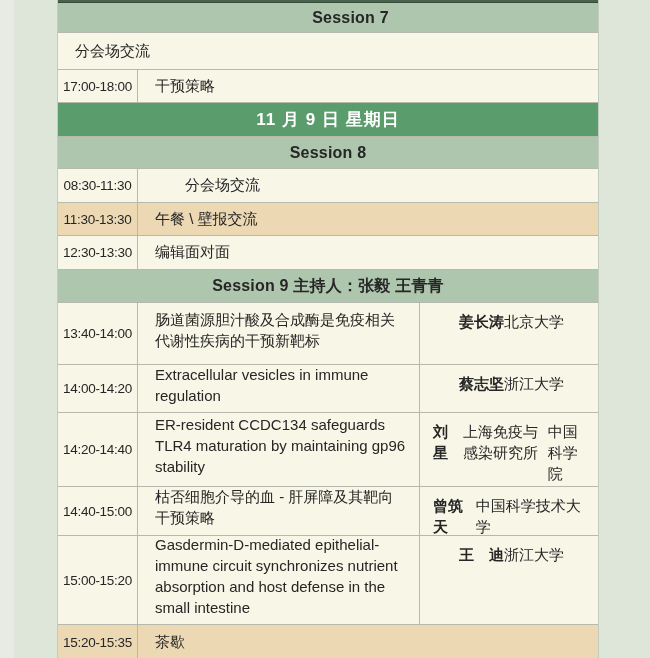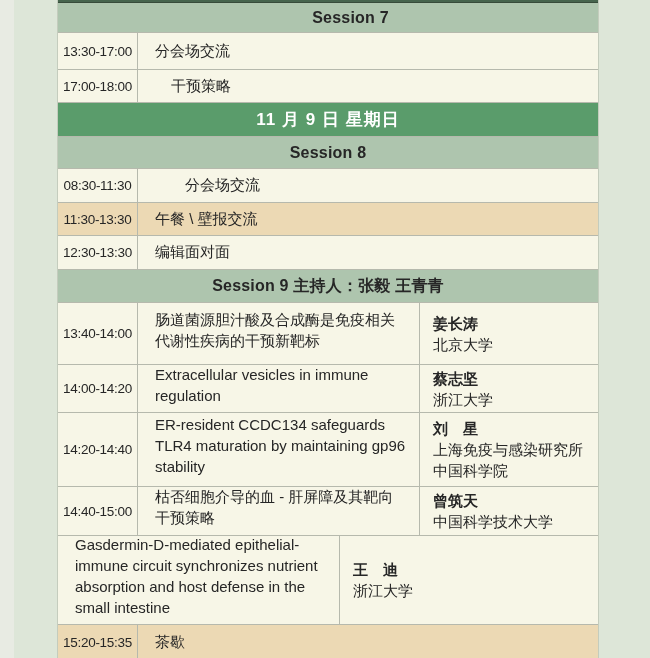--- a/index.html
+++ b/index.html
@@ -87,45 +87,44 @@
     box-sizing: border-box;
     border-right: 1px solid var(--border, #b6b9ad);
     padding: 0 10px 8px 17px;
     font-size: 15px;
     line-height: 21px;
     white-space: pre-line;
   }
   .cell-speaker {
     flex: 1;
     display: flex;
-    flex-direction: column;
+    flex-direction: row;
     justify-content: center;
     padding: 8px 8px 8px 13px;
     font-size: 15px;
     line-height: 21px;
   }
   .speaker-name { font-weight: bold; }
   .speaker-affil { font-weight: normal; }
 </style>
 </head>
 <body>
 
 <div class="page">
   <div class="left-strip"></div>
   <div class="sched">
     <div class="top-sliver"></div>
     <div id="rows">
         <div class="row hdr-session" style="height: 30px; padding-left: 45px;">
           <span>Session 7</span>
         </div>
         <div class="row cream" style="height: 37px;">
-          <div class="cell-time">13:30-17:00</div>
           <div class="cell-activity">分会场交流</div>
         </div>
-        <div class="row cream" style="height: 33px; gap: 16px;">
+        <div class="row cream" style="height: 33px;">
           <div class="cell-time">17:00-18:00</div>
           <div class="cell-activity">干预策略</div>
         </div>
         <div class="row hdr-date" style="height: 34px;">
           <span>11 月 9 日 星期日</span>
         </div>
         <div class="row hdr-session" style="height: 32px;">
           <span>Session 8</span>
         </div>
         <div class="row cream" style="height: 34px; gap: 30px;">
@@ -175,20 +174,21 @@
         <div class="row cream" style="height: 49px;">
           <div class="cell-time">14:40-15:00</div>
           <div class="cell-title">枯否细胞介导的血 - 肝屏障及其靶向
 干预策略</div>
           <div class="cell-speaker">
             <div class="speaker-name">曾筑天</div>
             <div class="speaker-affil">中国科学技术大学</div>
           </div>
         </div>
         <div class="row cream" style="height: 89px;">
+          <div class="cell-time">15:00-15:20</div>
           <div class="cell-title">Gasdermin-D-mediated epithelial-
 immune circuit synchronizes nutrient
 absorption and host defense in the
 small intestine</div>
           <div class="cell-speaker">
             <div class="speaker-name">王　迪</div>
             <div class="speaker-affil">浙江大学</div>
           </div>
         </div>
         <div class="row tan" style="height: 35px;">

